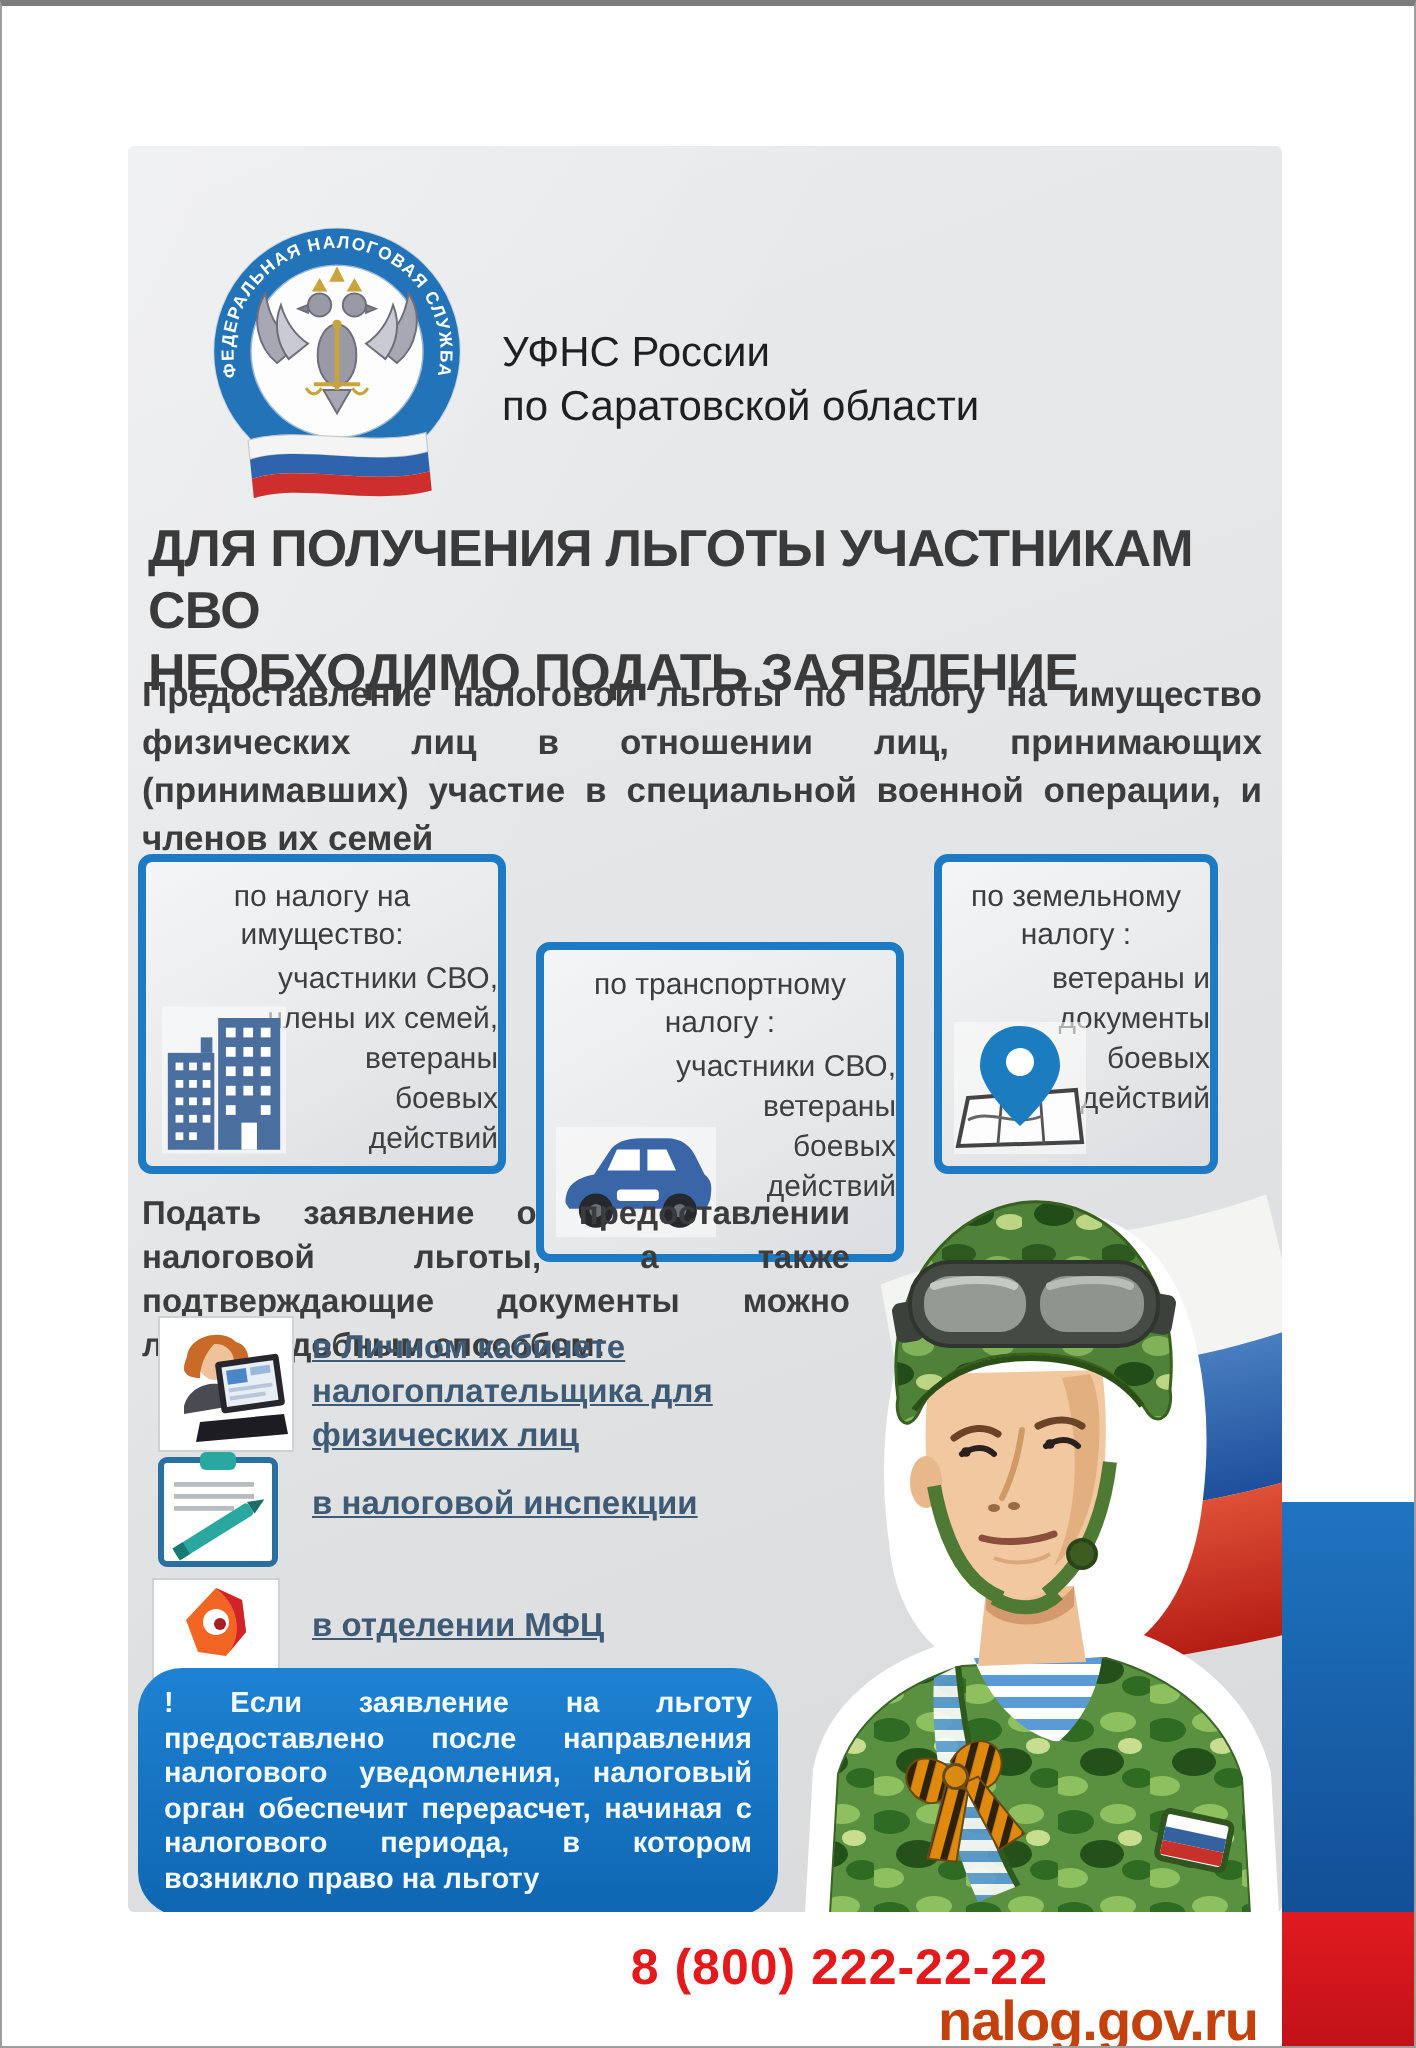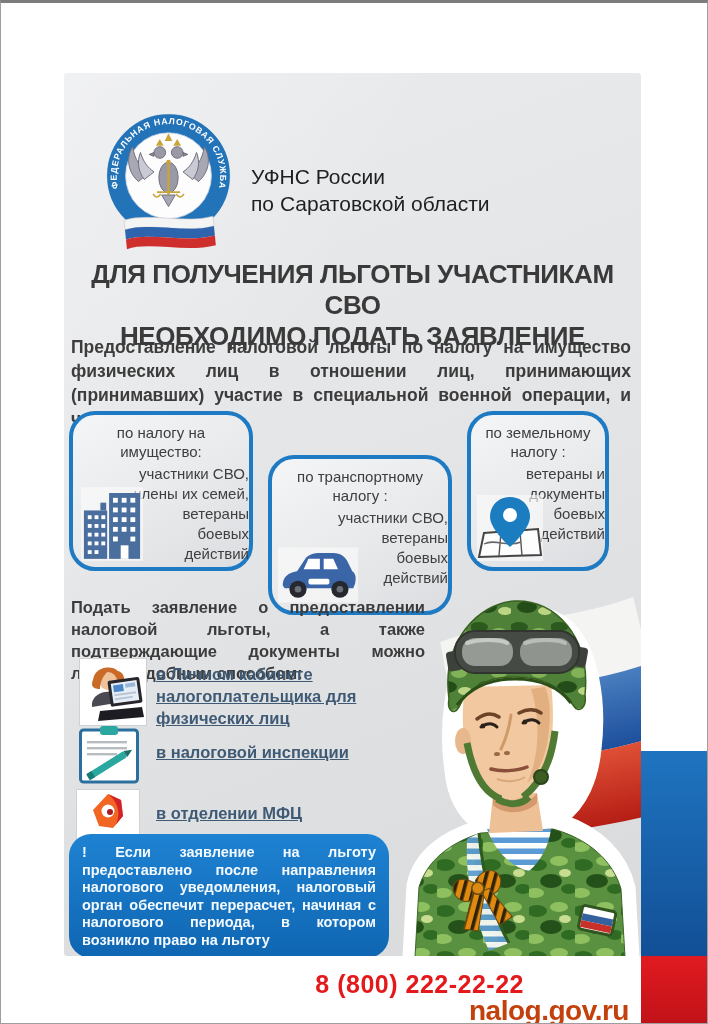--- a/index.html
+++ b/index.html
@@ -15,31 +15,31 @@
     background:linear-gradient(160deg,#eaebed 0%,#e4e5e7 45%,#d9dadc 100%);
     border-radius:3px;overflow:hidden;
   }
   .panel::before{
     content:"";position:absolute;inset:0;
     background:linear-gradient(115deg,rgba(255,255,255,.30) 0%,rgba(255,255,255,0) 38%);
     pointer-events:none;
   }
   .org-name{left:187px;top:70px;width:330px;font-size:21px;line-height:27px;color:#1f1f1f;margin-top:20px;}
   .title{
-    left:10px;top:186px;width:557px;text-align:center;
+    left:10px;top:186px;width:557px;text-align:left;
     font-size:26px;line-height:31px;font-weight:700;color:#3a3a3a;letter-spacing:-0.4px;
   }
   .lead{
     left:7px;top:262px;width:560px;font-size:17.5px;line-height:24px;
     font-weight:700;color:#3c3c3c;text-align:justify;
   }
   
   .card{
-    top:338px;height:160px;background:linear-gradient(150deg,#f4f5f6 0%,#e7e8ea 60%,#dcdde0 100%);
-    border:4px solid #1e7ac2;border-radius:26px;box-sizing:border-box;
+    top:354px;height:160px;background:linear-gradient(150deg,#f4f5f6 0%,#e7e8ea 60%,#dcdde0 100%);
+    border:4px solid #1e7ac2;border-radius:7px;box-sizing:border-box;
   }
   .card-head{margin-top:8px;text-align:center;font-size:15px;line-height:19px;color:#3d3d3d;padding:0 14px;}
   .card-lines{margin-top:3px;text-align:right;font-size:15px;line-height:20px;color:#3f3f3f;}
   .card-icon{position:absolute;left:8px;bottom:8px;}
   
   .apply-text{left:7px;top:523px;width:354px;font-size:16.5px;line-height:22px;font-weight:700;color:#3c3c3c;text-align:justify;}
   .method-label{font-size:16.5px;line-height:22px;font-weight:700;color:#3e5a74;text-decoration:underline;}
   .method-icon{background:#ffffff;border:1px solid #cfd2d5;}
   
   .alert{

